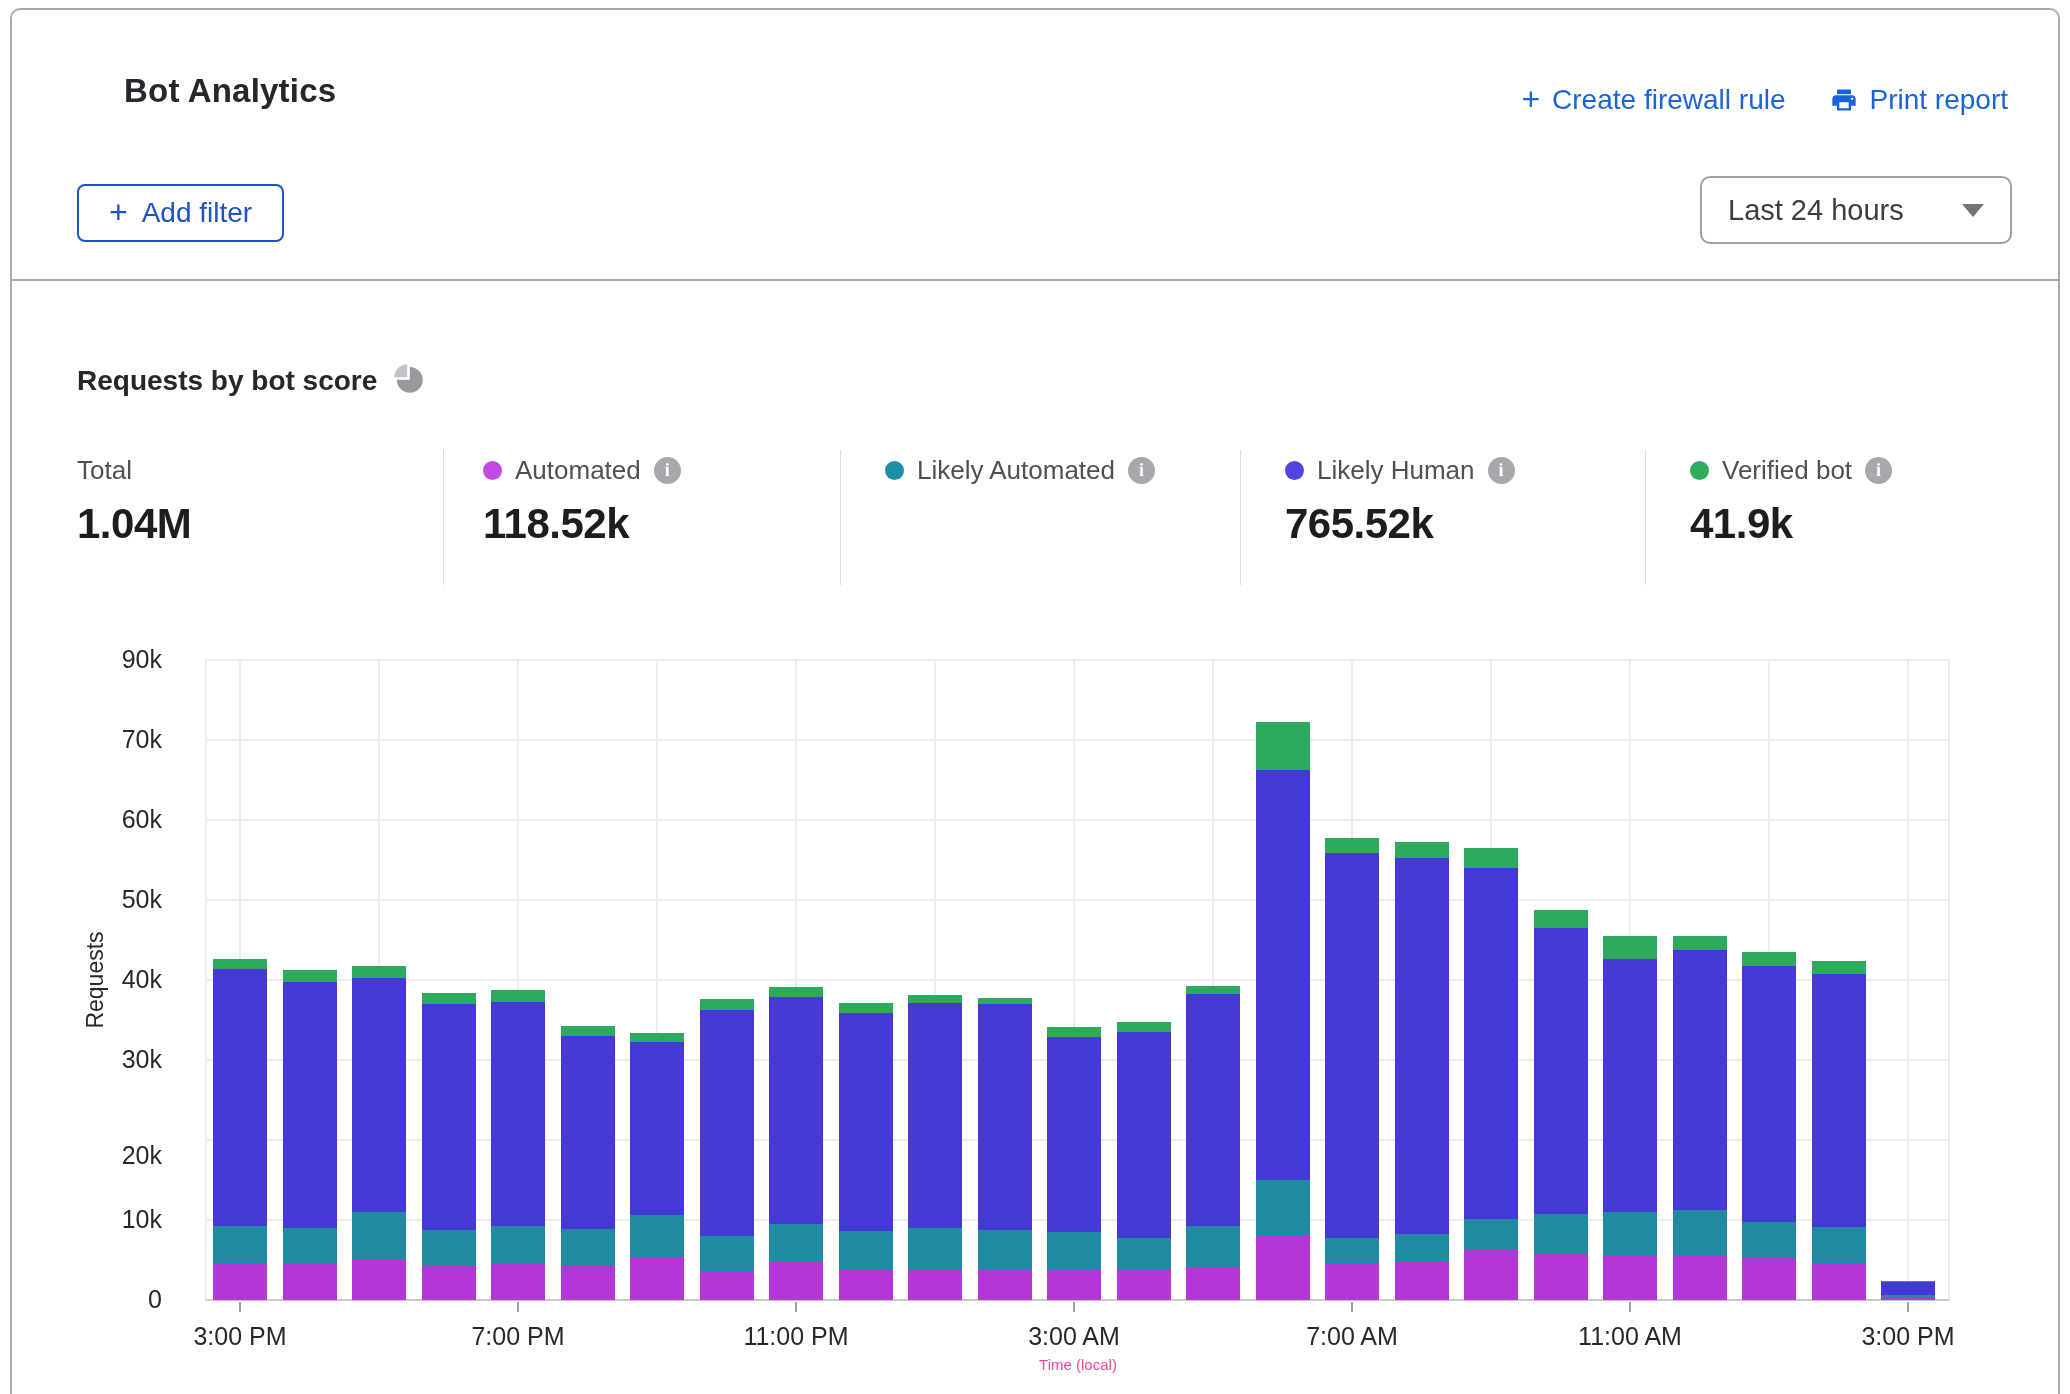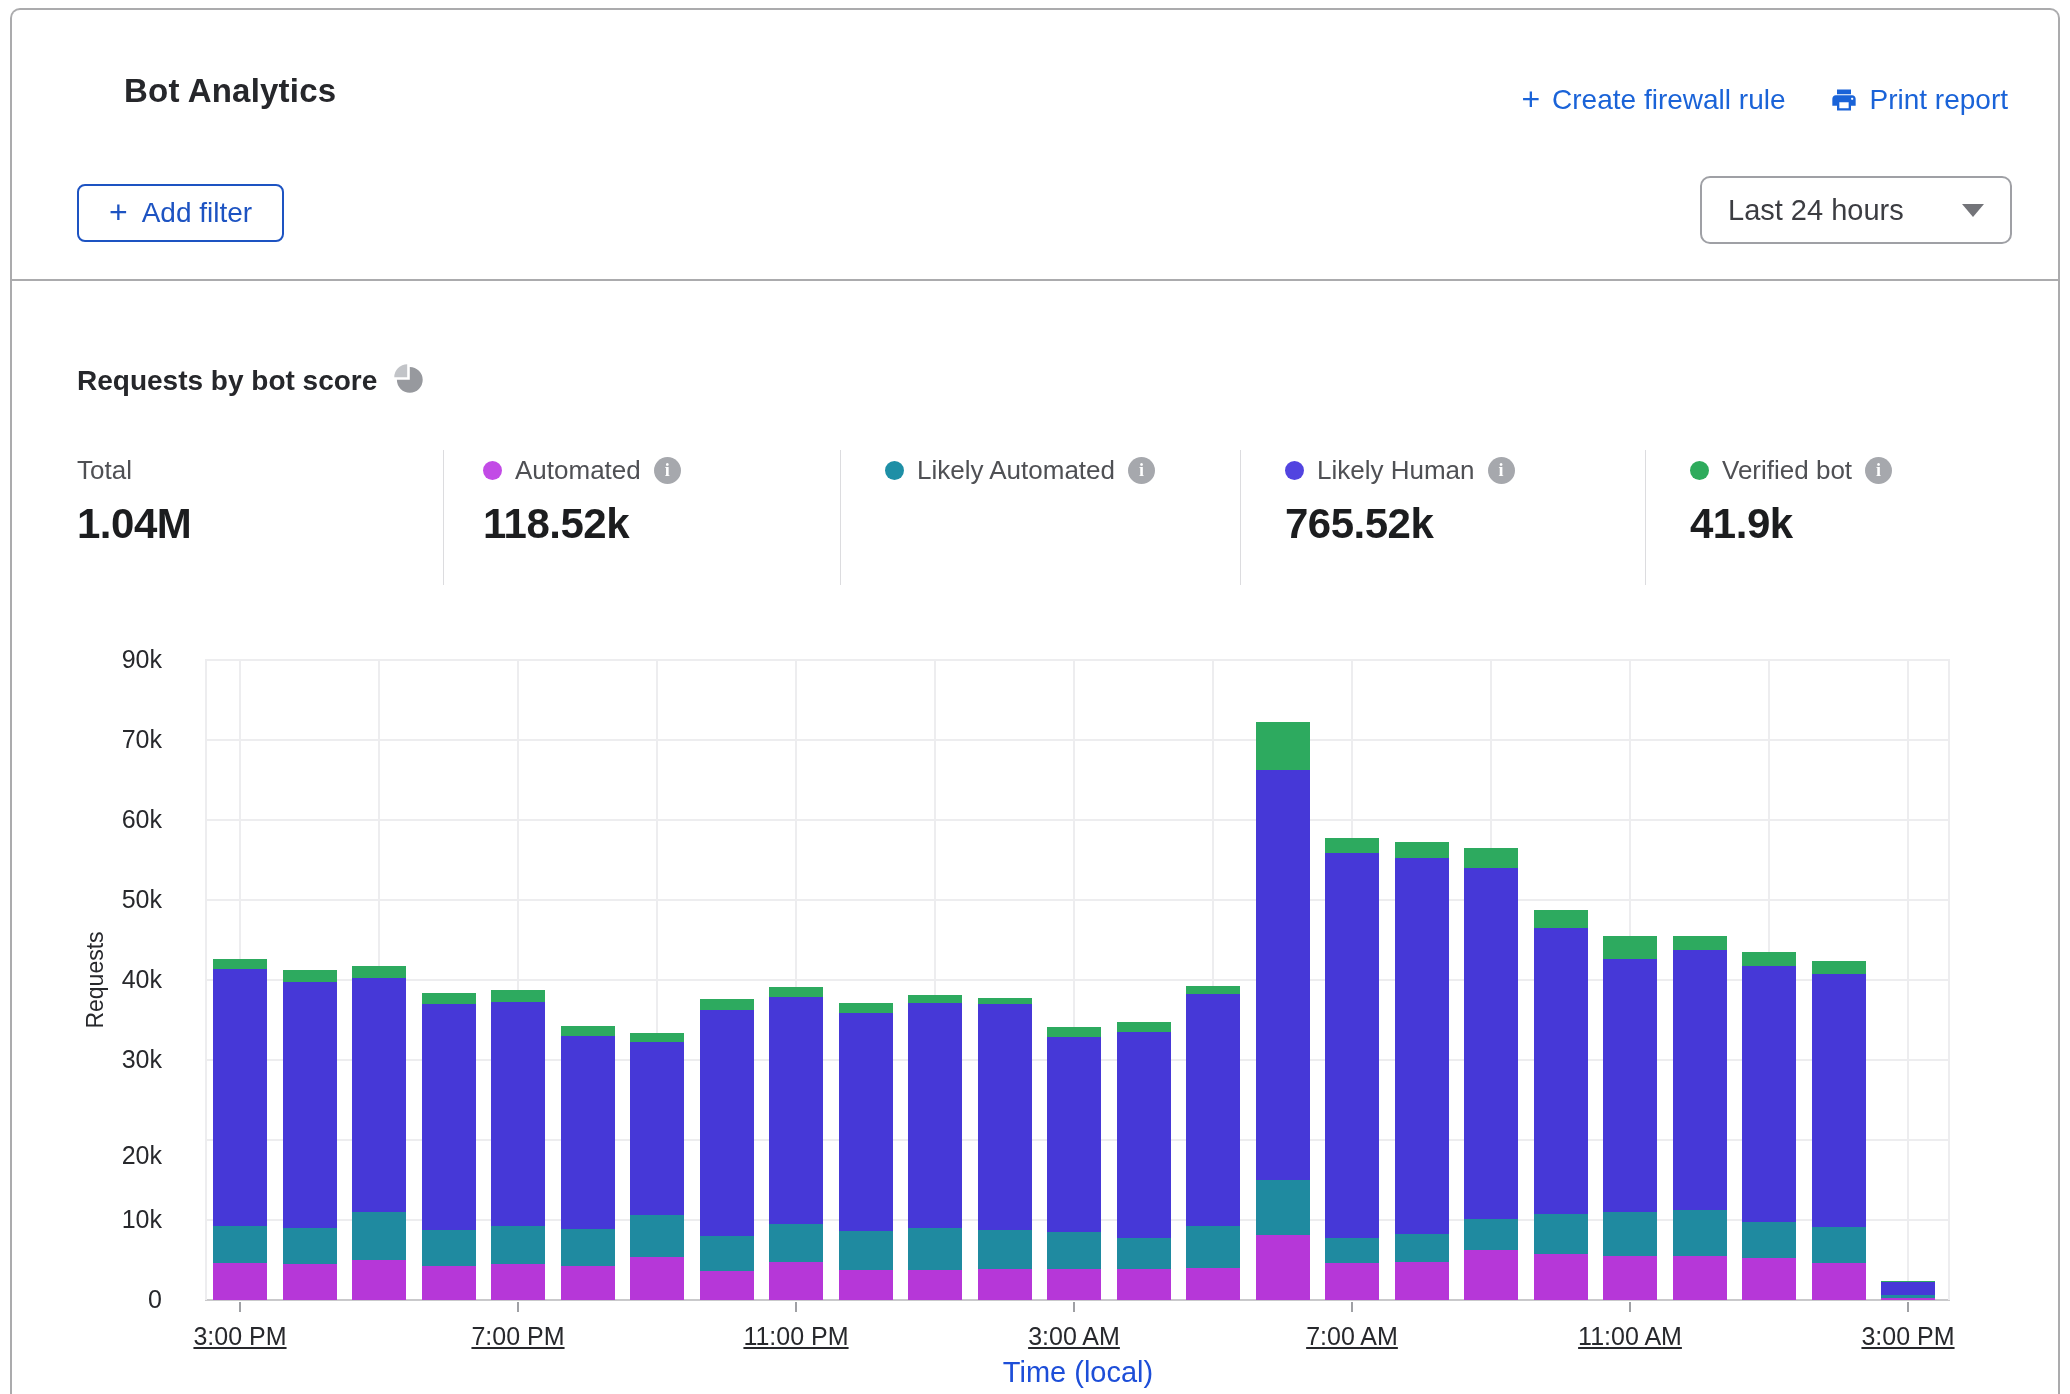--- a/index.html
+++ b/index.html
@@ -48,26 +48,26 @@
   .stat-block { position:absolute; top:455px; }
   .stat-divider { position:absolute; top:450px; width:1px; height:135px; background:#dcdcdf; }
 
   
   #chart { position:absolute; left:0; top:0; width:2070px; height:1394px; }
   .gridline-h { position:absolute; height:2px; background:#ededef; }
   .gridline-h.baseline { background:#c9c9cb; }
   .gridline-v { position:absolute; width:2px; background:#ededef; }
   .bar-seg { position:absolute; }
   .y-label { position:absolute; width:120px; text-align:right; font-size:25px; color:#27282c; }
-  .x-label { position:absolute; width:180px; text-align:center; font-size:25px; color:#27282c;text-decoration:underline; }
+  .x-label { position:absolute; width:180px; text-align:center; font-size:25px; color:#27282c; }
   .axis-tick { position:absolute; width:2px; height:10px; background:#9fa0a4; }
   .y-axis-title { position:absolute; left:95px; top:980px; transform:translate(-50%,-50%) rotate(-90deg);
           font-size:23px; color:#27282c; white-space:nowrap; }
   .x-axis-title { position:absolute; left:1078px; top:1356px; transform:translateX(-50%);
-          font-size:29px; color:#1d4ed8; white-space:nowrap;text-align:center; }
+          font-size:15px; color:#ec4899; white-space:nowrap;text-align:center; }
 </style>
 </head>
 <body>
 
 <div class="card"></div>
 <div class="header-divider"></div>
 
 <h1 class="page-title">Bot Analytics</h1>
 
 <div class="actions">

